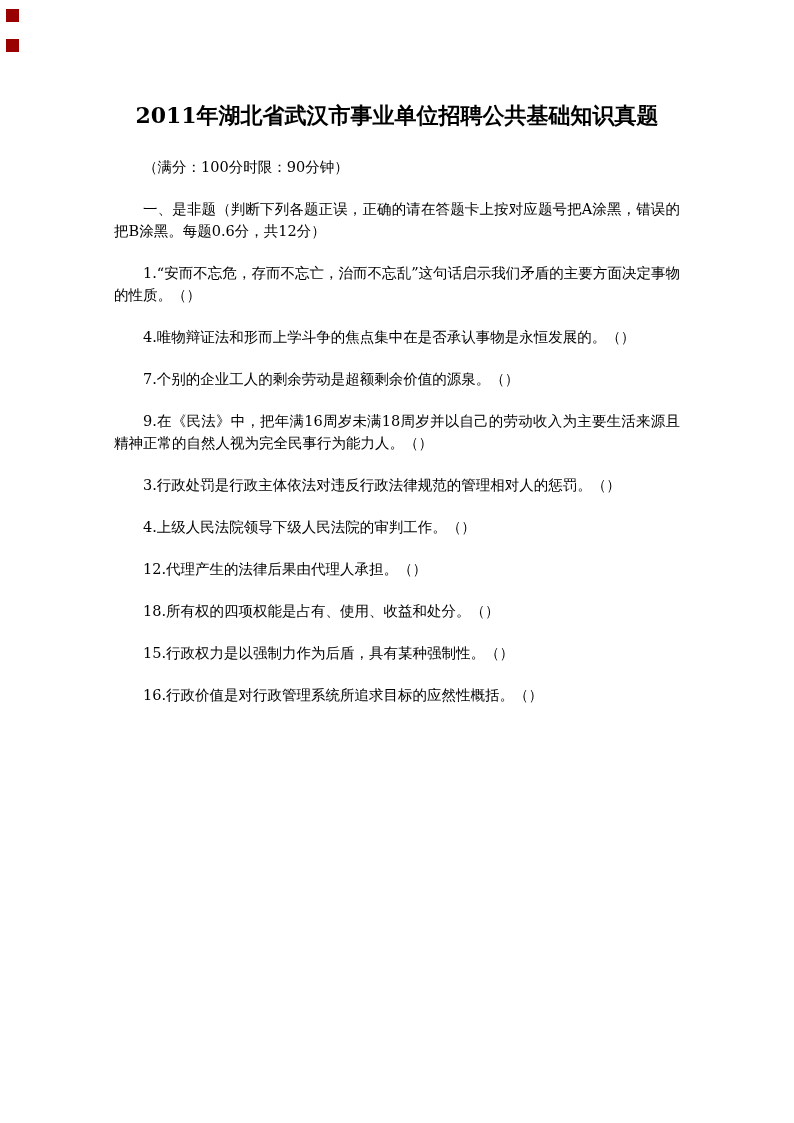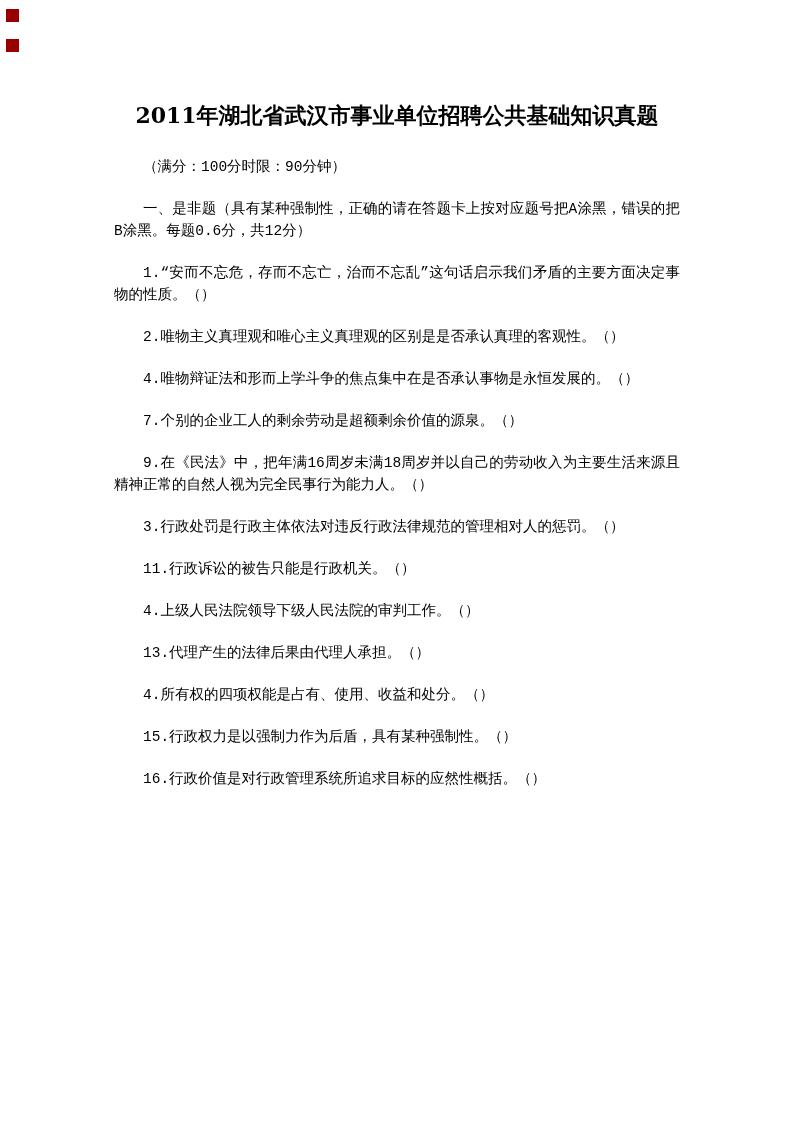--- a/index.html
+++ b/index.html
@@ -36,43 +36,40 @@
     margin: 0 0 26px 0;
   }
   p.doc-line {
     font-size: 14.5px;
     line-height: 22px;
     margin: 0 0 20px 0;
     text-indent: 2em;
     text-align: justify;
     text-justify: inter-ideograph;
     word-break: break-all;
-    font-family: Liberation Mono, monospace;
   }
 </style>
 </head>
 <body>
 
 <div class="page">
 
   <div class="corner-marker m1"></div>
   <div class="corner-marker m2"></div>
 
   <h1 class="doc-title">2011年湖北省武汉市事业单位招聘公共基础知识真题</h1>
 
   <p class="doc-line">（满分：100分时限：90分钟）</p>
 
-  <p class="doc-line">一、是非题（具有某种强制性，正确的请在答题卡上按对应题号把A涂黑，错误的把B涂黑。每题0.6分，共12分）</p>
+  <p class="doc-line">一、是非题（判断下列各题正误，正确的请在答题卡上按对应题号把A涂黑，错误的把B涂黑。每题0.6分，共12分）</p>
 
   <p class="doc-line">1.“安而不忘危，存而不忘亡，治而不忘乱”这句话启示我们矛盾的主要方面决定事物的性质。（）</p>
-  <p class="doc-line">2.唯物主义真理观和唯心主义真理观的区别是是否承认真理的客观性。（）</p>
   <p class="doc-line">4.唯物辩证法和形而上学斗争的焦点集中在是否承认事物是永恒发展的。（）</p>
   <p class="doc-line">7.个别的企业工人的剩余劳动是超额剩余价值的源泉。（）</p>
   <p class="doc-line">9.在《民法》中，把年满16周岁未满18周岁并以自己的劳动收入为主要生活来源且精神正常的自然人视为完全民事行为能力人。（）</p>
   <p class="doc-line">3.行政处罚是行政主体依法对违反行政法律规范的管理相对人的惩罚。（）</p>
-  <p class="doc-line">11.行政诉讼的被告只能是行政机关。（）</p>
   <p class="doc-line">4.上级人民法院领导下级人民法院的审判工作。（）</p>
-  <p class="doc-line">13.代理产生的法律后果由代理人承担。（）</p>
-  <p class="doc-line">4.所有权的四项权能是占有、使用、收益和处分。（）</p>
+  <p class="doc-line">12.代理产生的法律后果由代理人承担。（）</p>
+  <p class="doc-line">18.所有权的四项权能是占有、使用、收益和处分。（）</p>
   <p class="doc-line">15.行政权力是以强制力作为后盾，具有某种强制性。（）</p>
   <p class="doc-line">16.行政价值是对行政管理系统所追求目标的应然性概括。（）</p>
 
 </div>
 
 </body></html>

